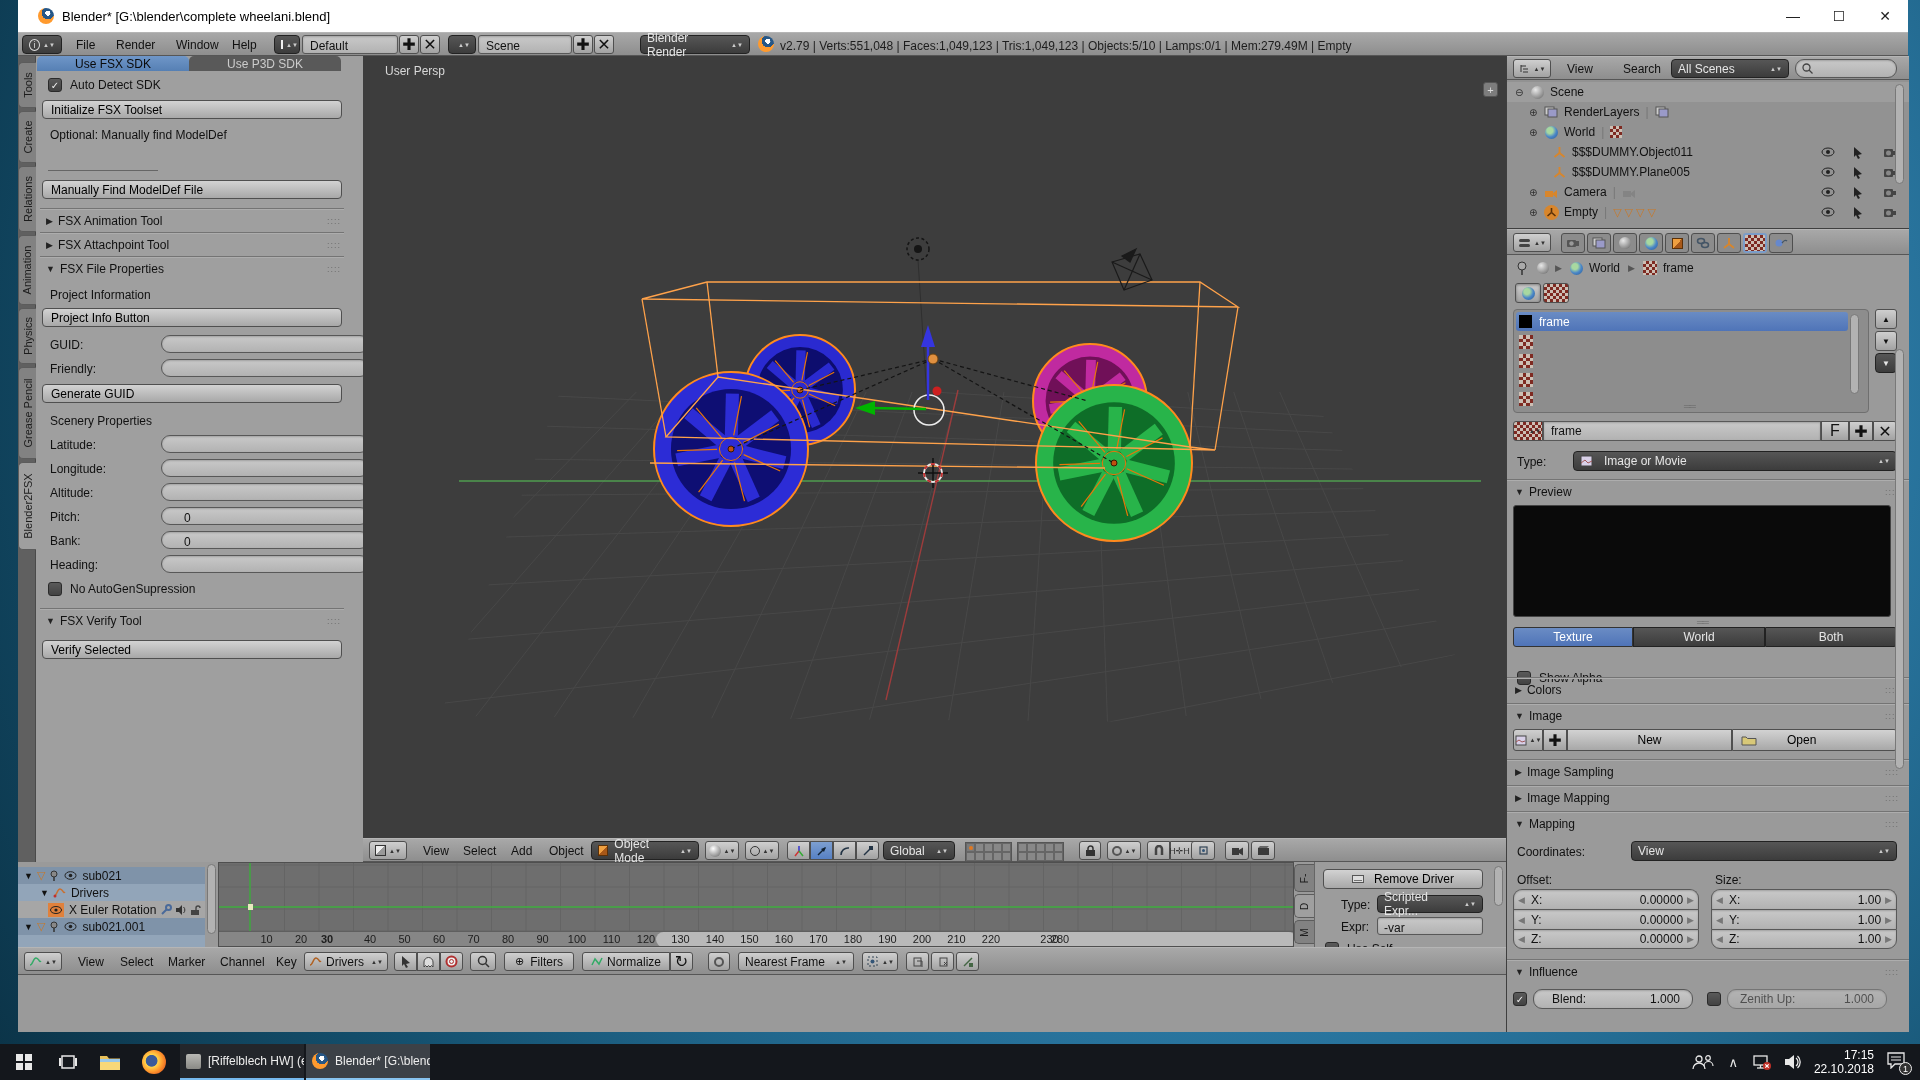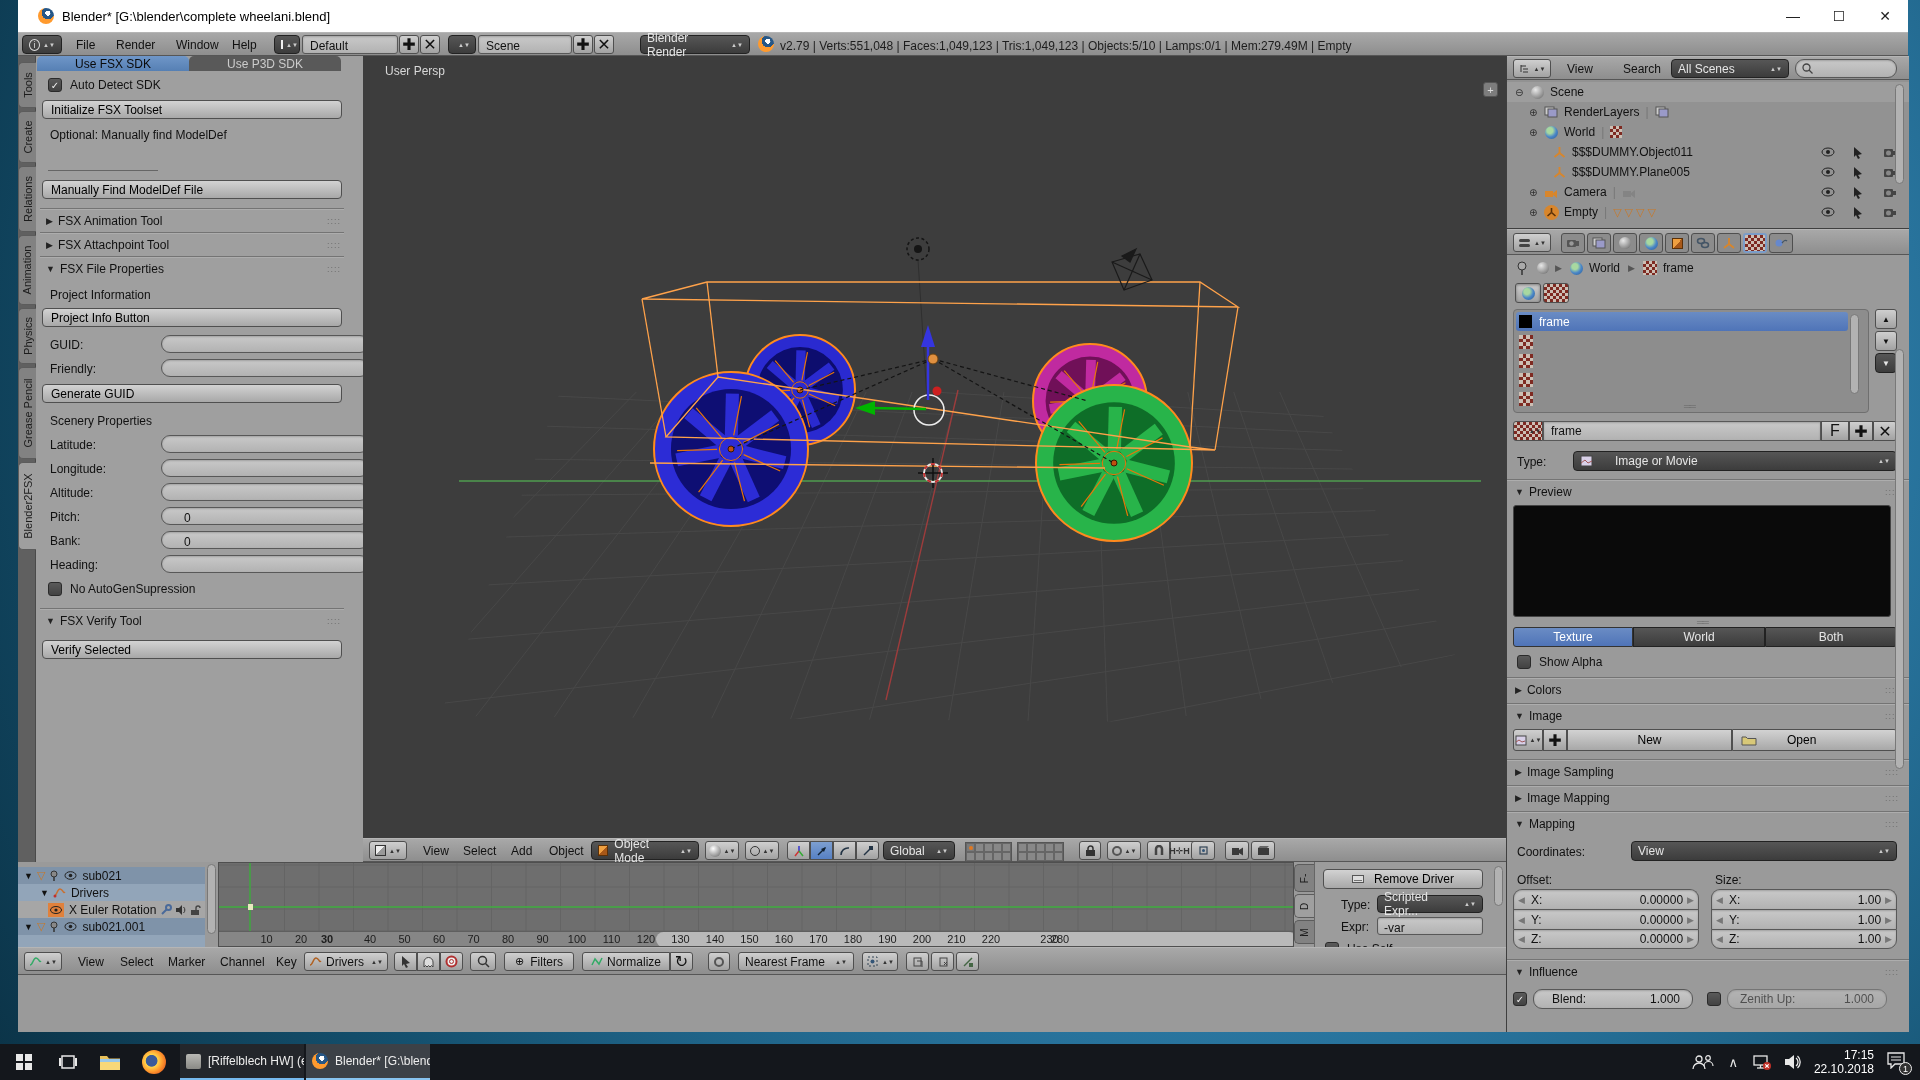--- a/index.html
+++ b/index.html
@@ -467,21 +467,21 @@
     <div class="abs ibtn" style="left:744px;top:2px;width:34px;height:19px;">
           <span style="width:10px;height:10px;border-radius:50%;border:2px solid #555;display:inline-block"></span>
           <span class="updn">▲▼</span>
         </div>
     <div class="abs" style="left:784px;top:2px;display:flex;">
       <span class="ibtn" style="width:23px;height:19px;border-radius:3px 0 0 3px;">
             <svg width="12" height="12">
               <path d="M3,10 V4 a3,3 0 0 1 6,0 v6" fill="none" stroke="#444" stroke-width="2.5"></path>
             </svg>
           </span>
-      <span class="ibtn" style="width:34px;height:19px;border-radius:0 3px 3px 0;font-size:9px;color:#333;font-weight:bold;">H✛H<span class="updn">▲▼</span></span>
+      <span class="ibtn" style="width:34px;height:19px;border-radius:0 3px 3px 0;font-size:9px;color:#333;">H✛H<span class="updn">▲▼</span></span>
     </div>
     <div class="abs ibtn" style="left:828px;top:2px;width:24px;height:19px;">
           <svg width="13" height="13">
             <rect x="3" y="3" width="7" height="7" fill="none" stroke="#345" stroke-width="1.2"></rect>
             <circle cx="6.5" cy="6.5" r="1.5" fill="#357"></circle>
           </svg>
         </div>
     <div class="abs" style="left:862px;top:2px;display:flex;gap:2px;">
       <span class="ibtn" style="width:24px;height:19px;">
             <svg width="13" height="11">
@@ -1050,21 +1050,21 @@
         <span class="ibtn" style="width:24px;height:20px;border-radius:0;">✚</span>
         <span class="ibtn" style="width:24px;height:20px;border-radius:0 3px 3px 0;">✕</span>
       </div>
 
       <span class="abs lbl" style="left:10px;top:226px;">Type:</span>
       <div class="abs dd" style="left:66px;top:222px;width:324px;height:20px;">
             <svg width="13" height="12">
               <rect x="1" y="1" width="11" height="10" fill="#d8d0e8" stroke="#444"></rect>
               <path d="M1,8 l4,-3 3,3 4,-2" fill="none" stroke="#a05858"></path>
             </svg>
-            <span style="margin-left:22px">Image or Movie</span>
+            <span style="margin-left:11px">Image or Movie</span>
             <span style="flex:1"></span>
             <span class="updn l">▲▼</span>
           </div>
       <div class="abs sep" style="left:0px;top:250px;width:402px;"></div>
 
       <div class="abs ph" style="left:8px;top:256px;width:384px;">
             <span class="tri">▼</span>
             <span>Preview</span>
             <span style="flex:1"></span>
             <span class="dots">::::</span>
@@ -1075,21 +1075,21 @@
         <span class="seg" style="flex:1;background:linear-gradient(#6a8cc4,#4f74b8);color:#fff;border:1px solid #333;border-radius:3px 0 0 3px;">
               <span>Texture</span>
             </span>
         <span class="seg dd" style="flex:1;border-radius:0;">
               <span style="margin:0 auto">World</span>
             </span>
         <span class="seg dd" style="flex:1;border-radius:0 3px 3px 0;">
               <span style="margin:0 auto">Both</span>
             </span>
       </div>
-      <div class="abs" style="left:10px;top:426px;display:flex;align-items:center;text-align:center;">
+      <div class="abs" style="left:10px;top:442px;display:flex;align-items:center;text-align:center;">
             <span class="chk"></span>
             <span class="lbl" style="margin-left:8px">Show Alpha</span>
           </div>
       <div class="abs sep" style="left:0px;top:448px;width:402px;"></div>
       <div class="abs ph" style="left:8px;top:454px;width:384px;">
             <span class="tri">▶</span>
             <span>Colors</span>
             <span style="flex:1"></span>
             <span class="dots">::::</span>
           </div>

